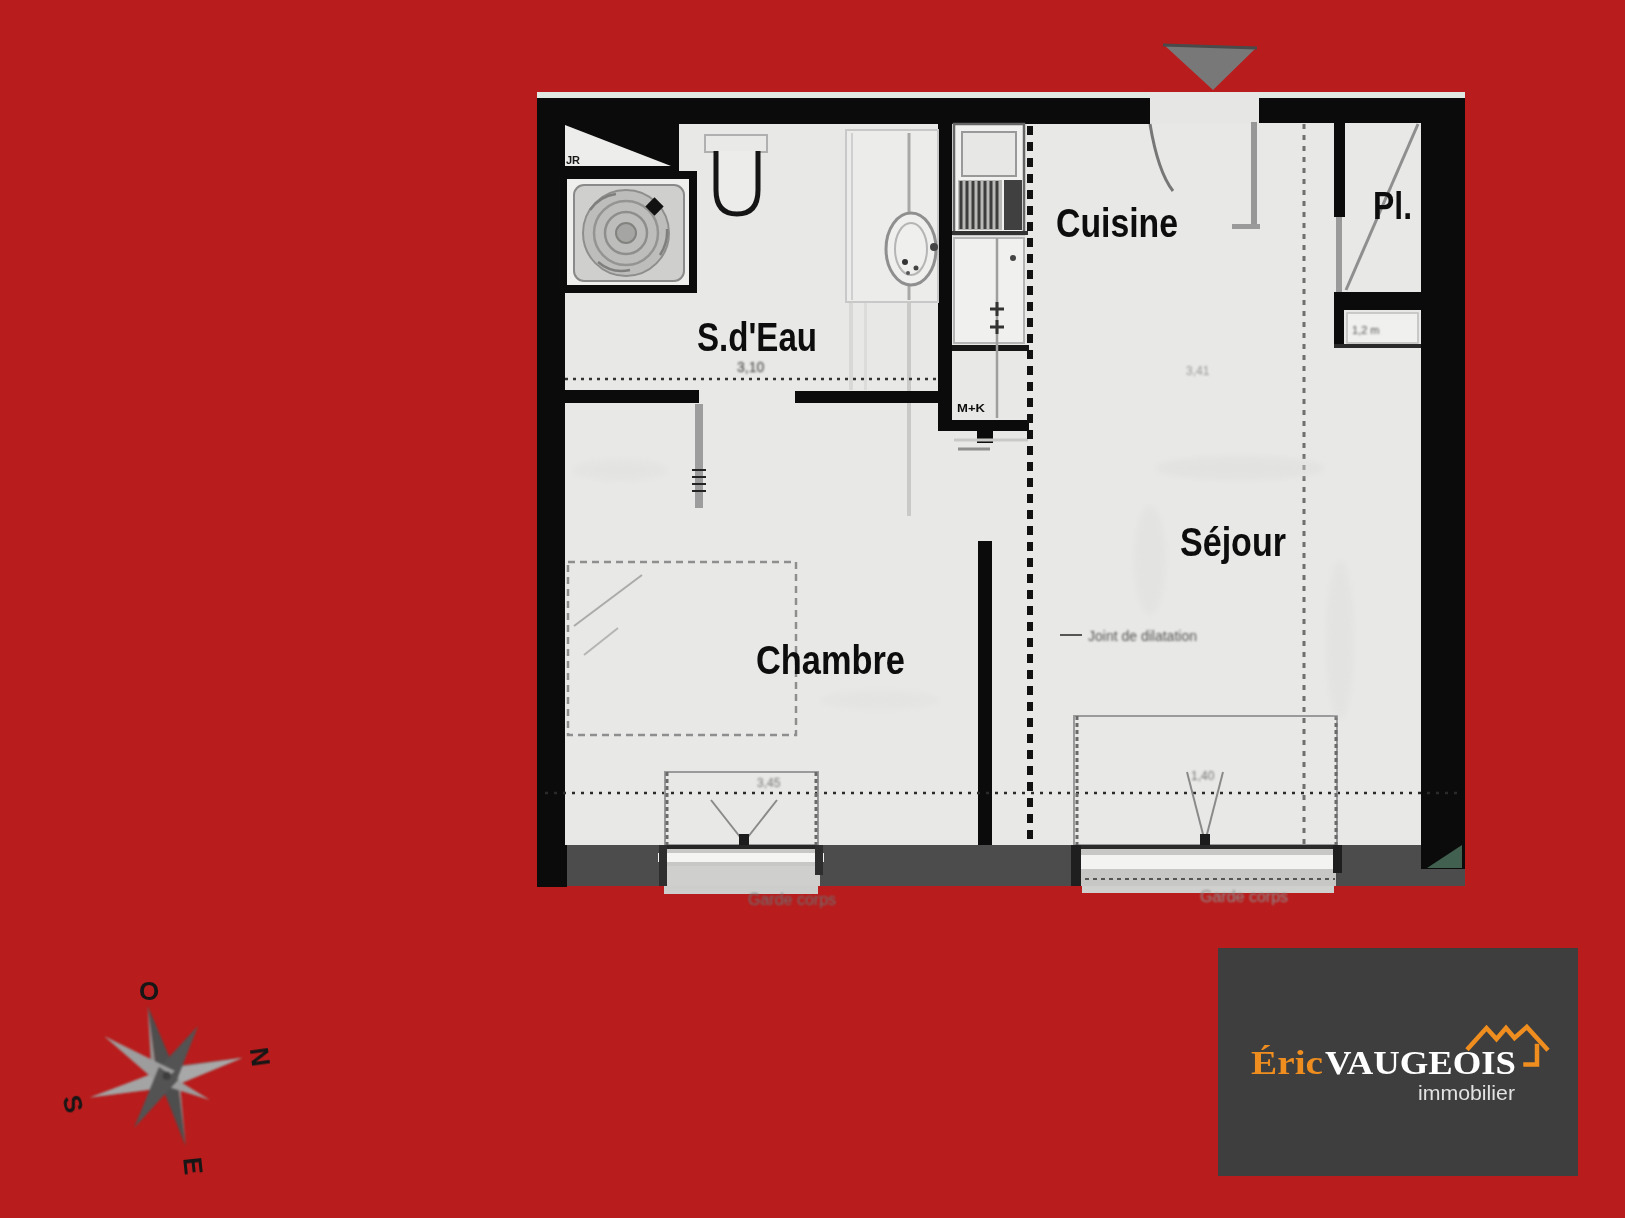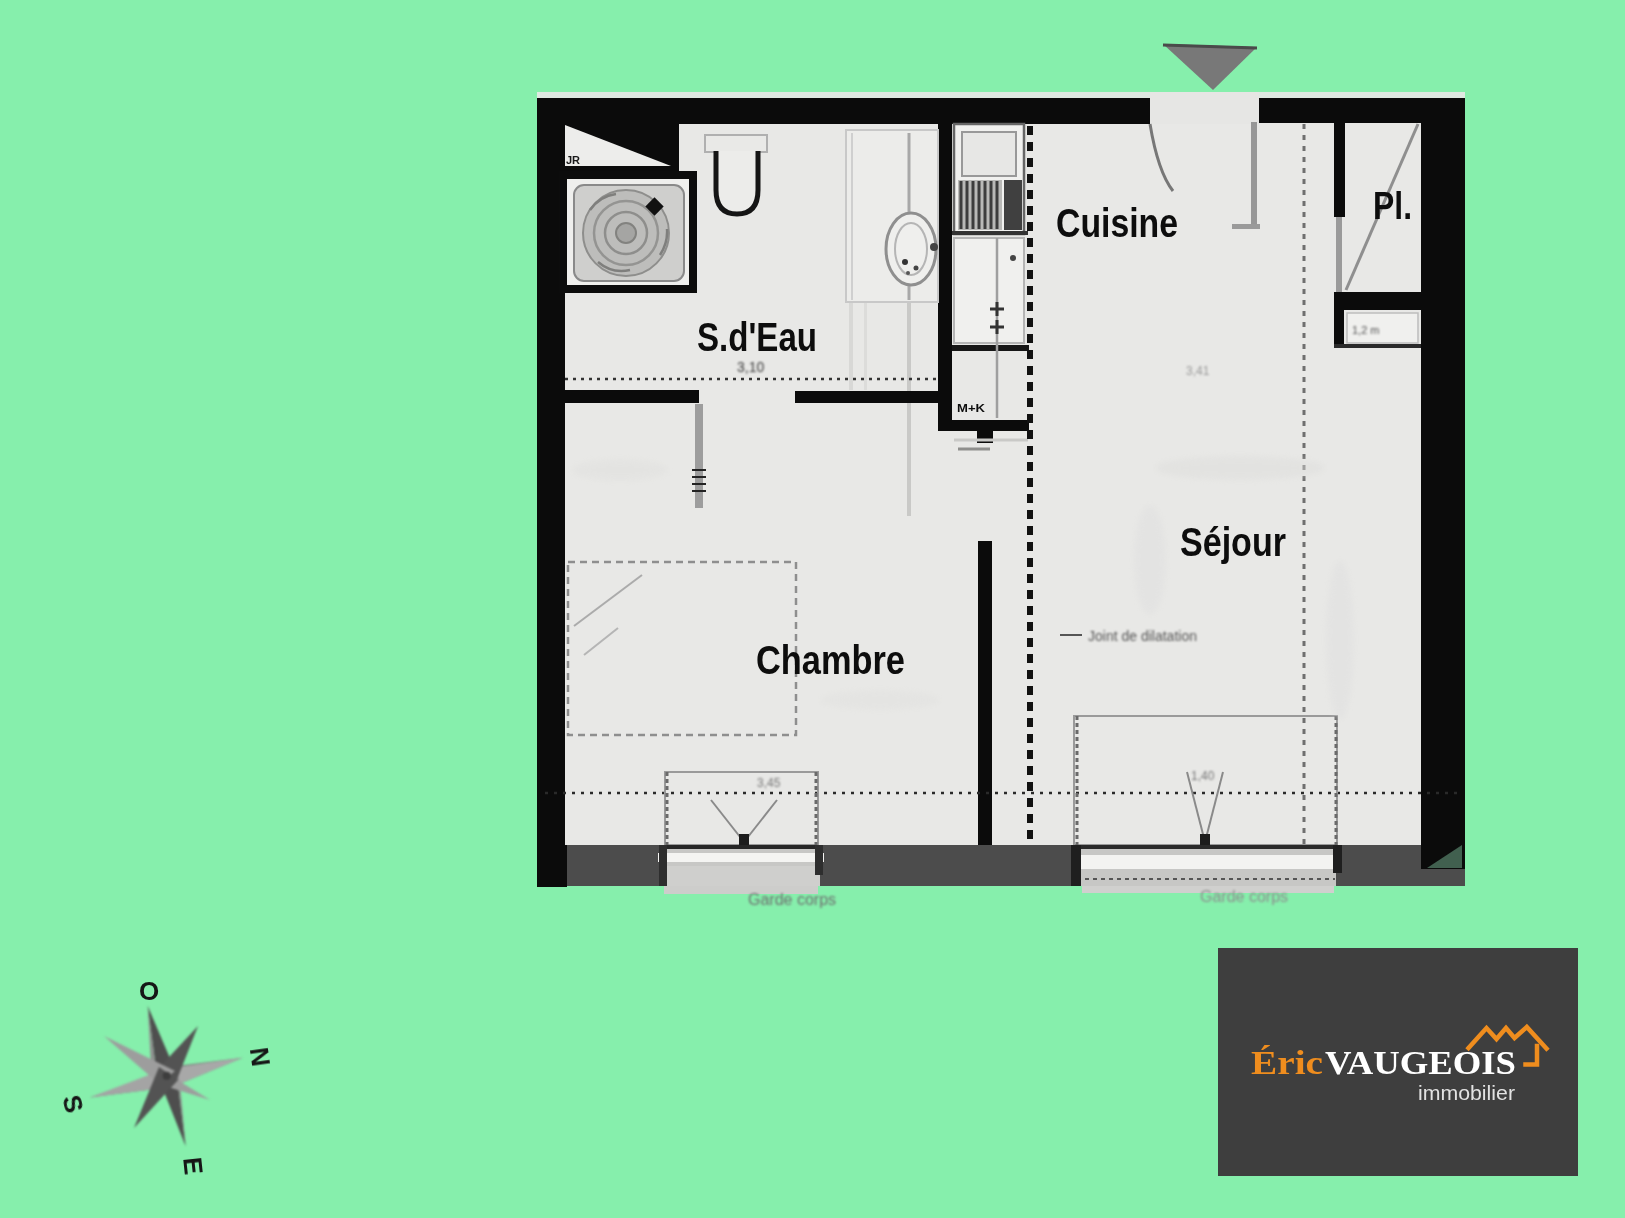--- a/index.html
+++ b/index.html
@@ -1,16 +1,16 @@
 <!DOCTYPE html>
 <html><head>
 <meta charset="utf-8">
 <style>
   html,body{margin:0;padding:0;background:#d6d6d6;width:1625px;height:1218px;overflow:hidden;}
-  .page{position:relative;width:1625px;height:1218px;background:#86efac;font-family:"Liberation Sans",sans-serif;}
+  .page{position:relative;width:1625px;height:1218px;background:#b91c1c;font-family:"Liberation Sans",sans-serif;}
   svg{position:absolute;left:0;top:0;}
   .blur1{filter:blur(0.6px);}
   .blur2{filter:blur(1.1px);}
 </style>
 </head>
 <body>
 <div class="page">
 <svg width="1625" height="1218" viewBox="0 0 1625 1218">
 
   <g class="blur1">

